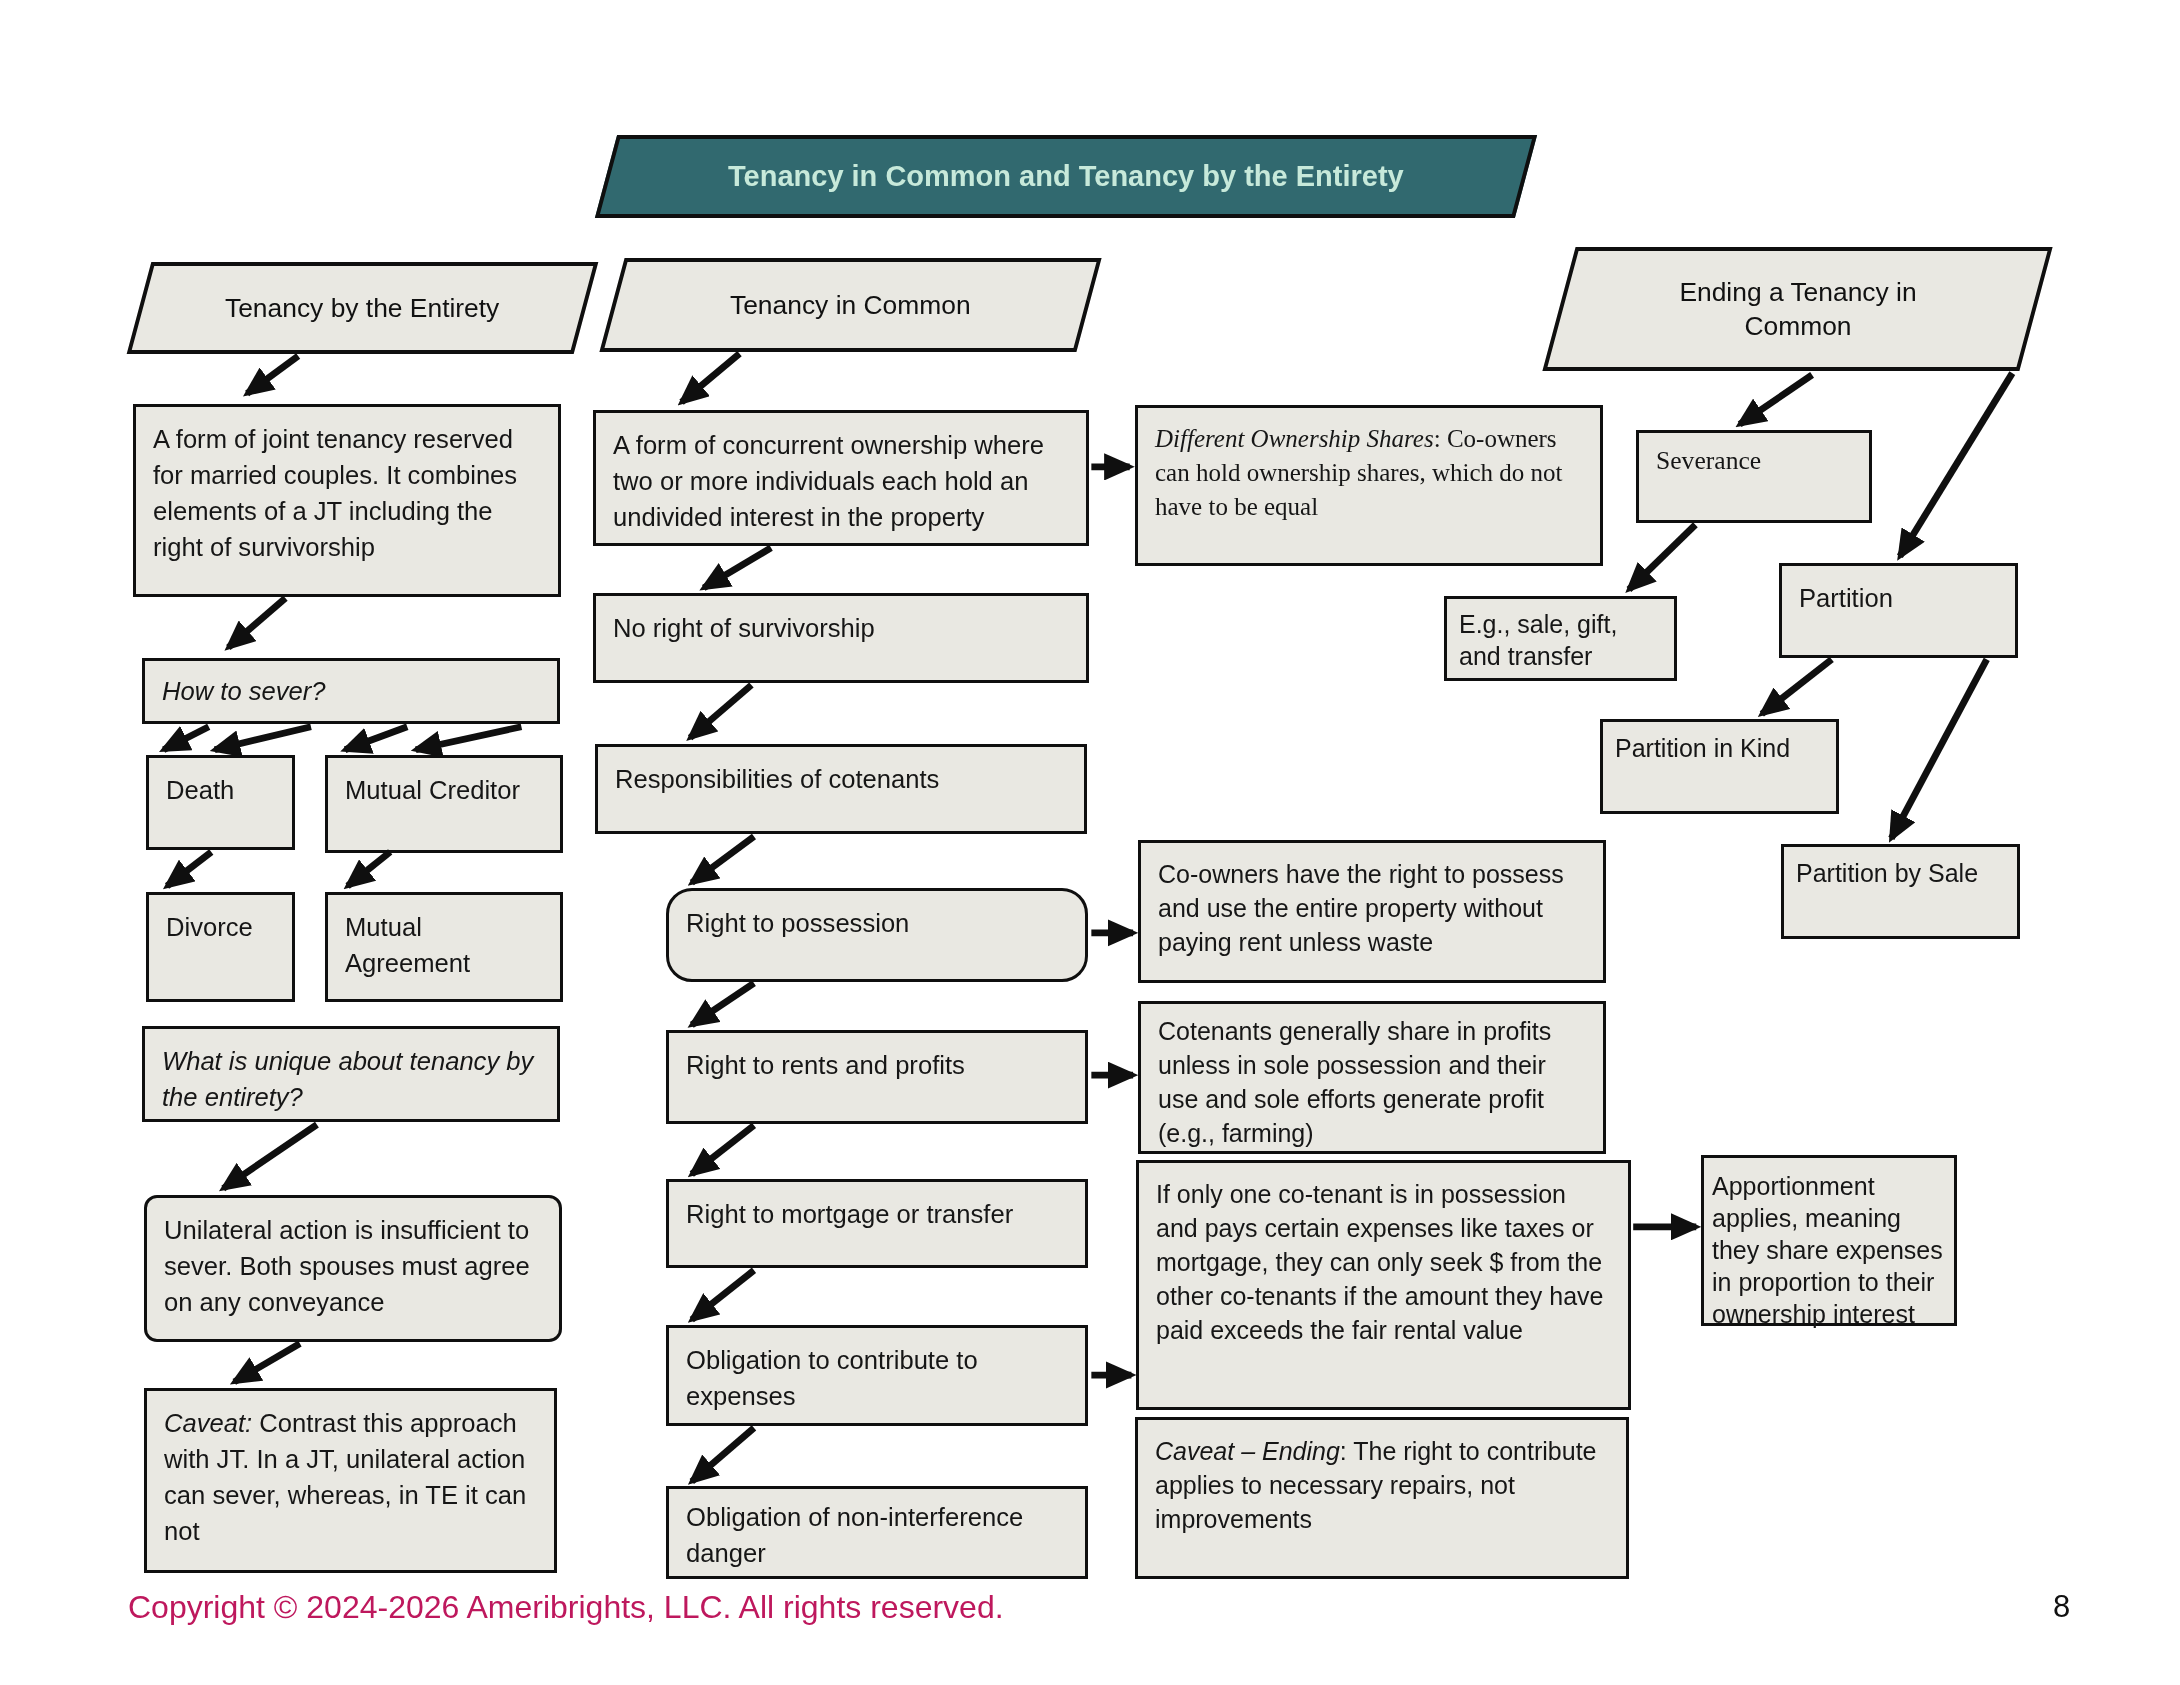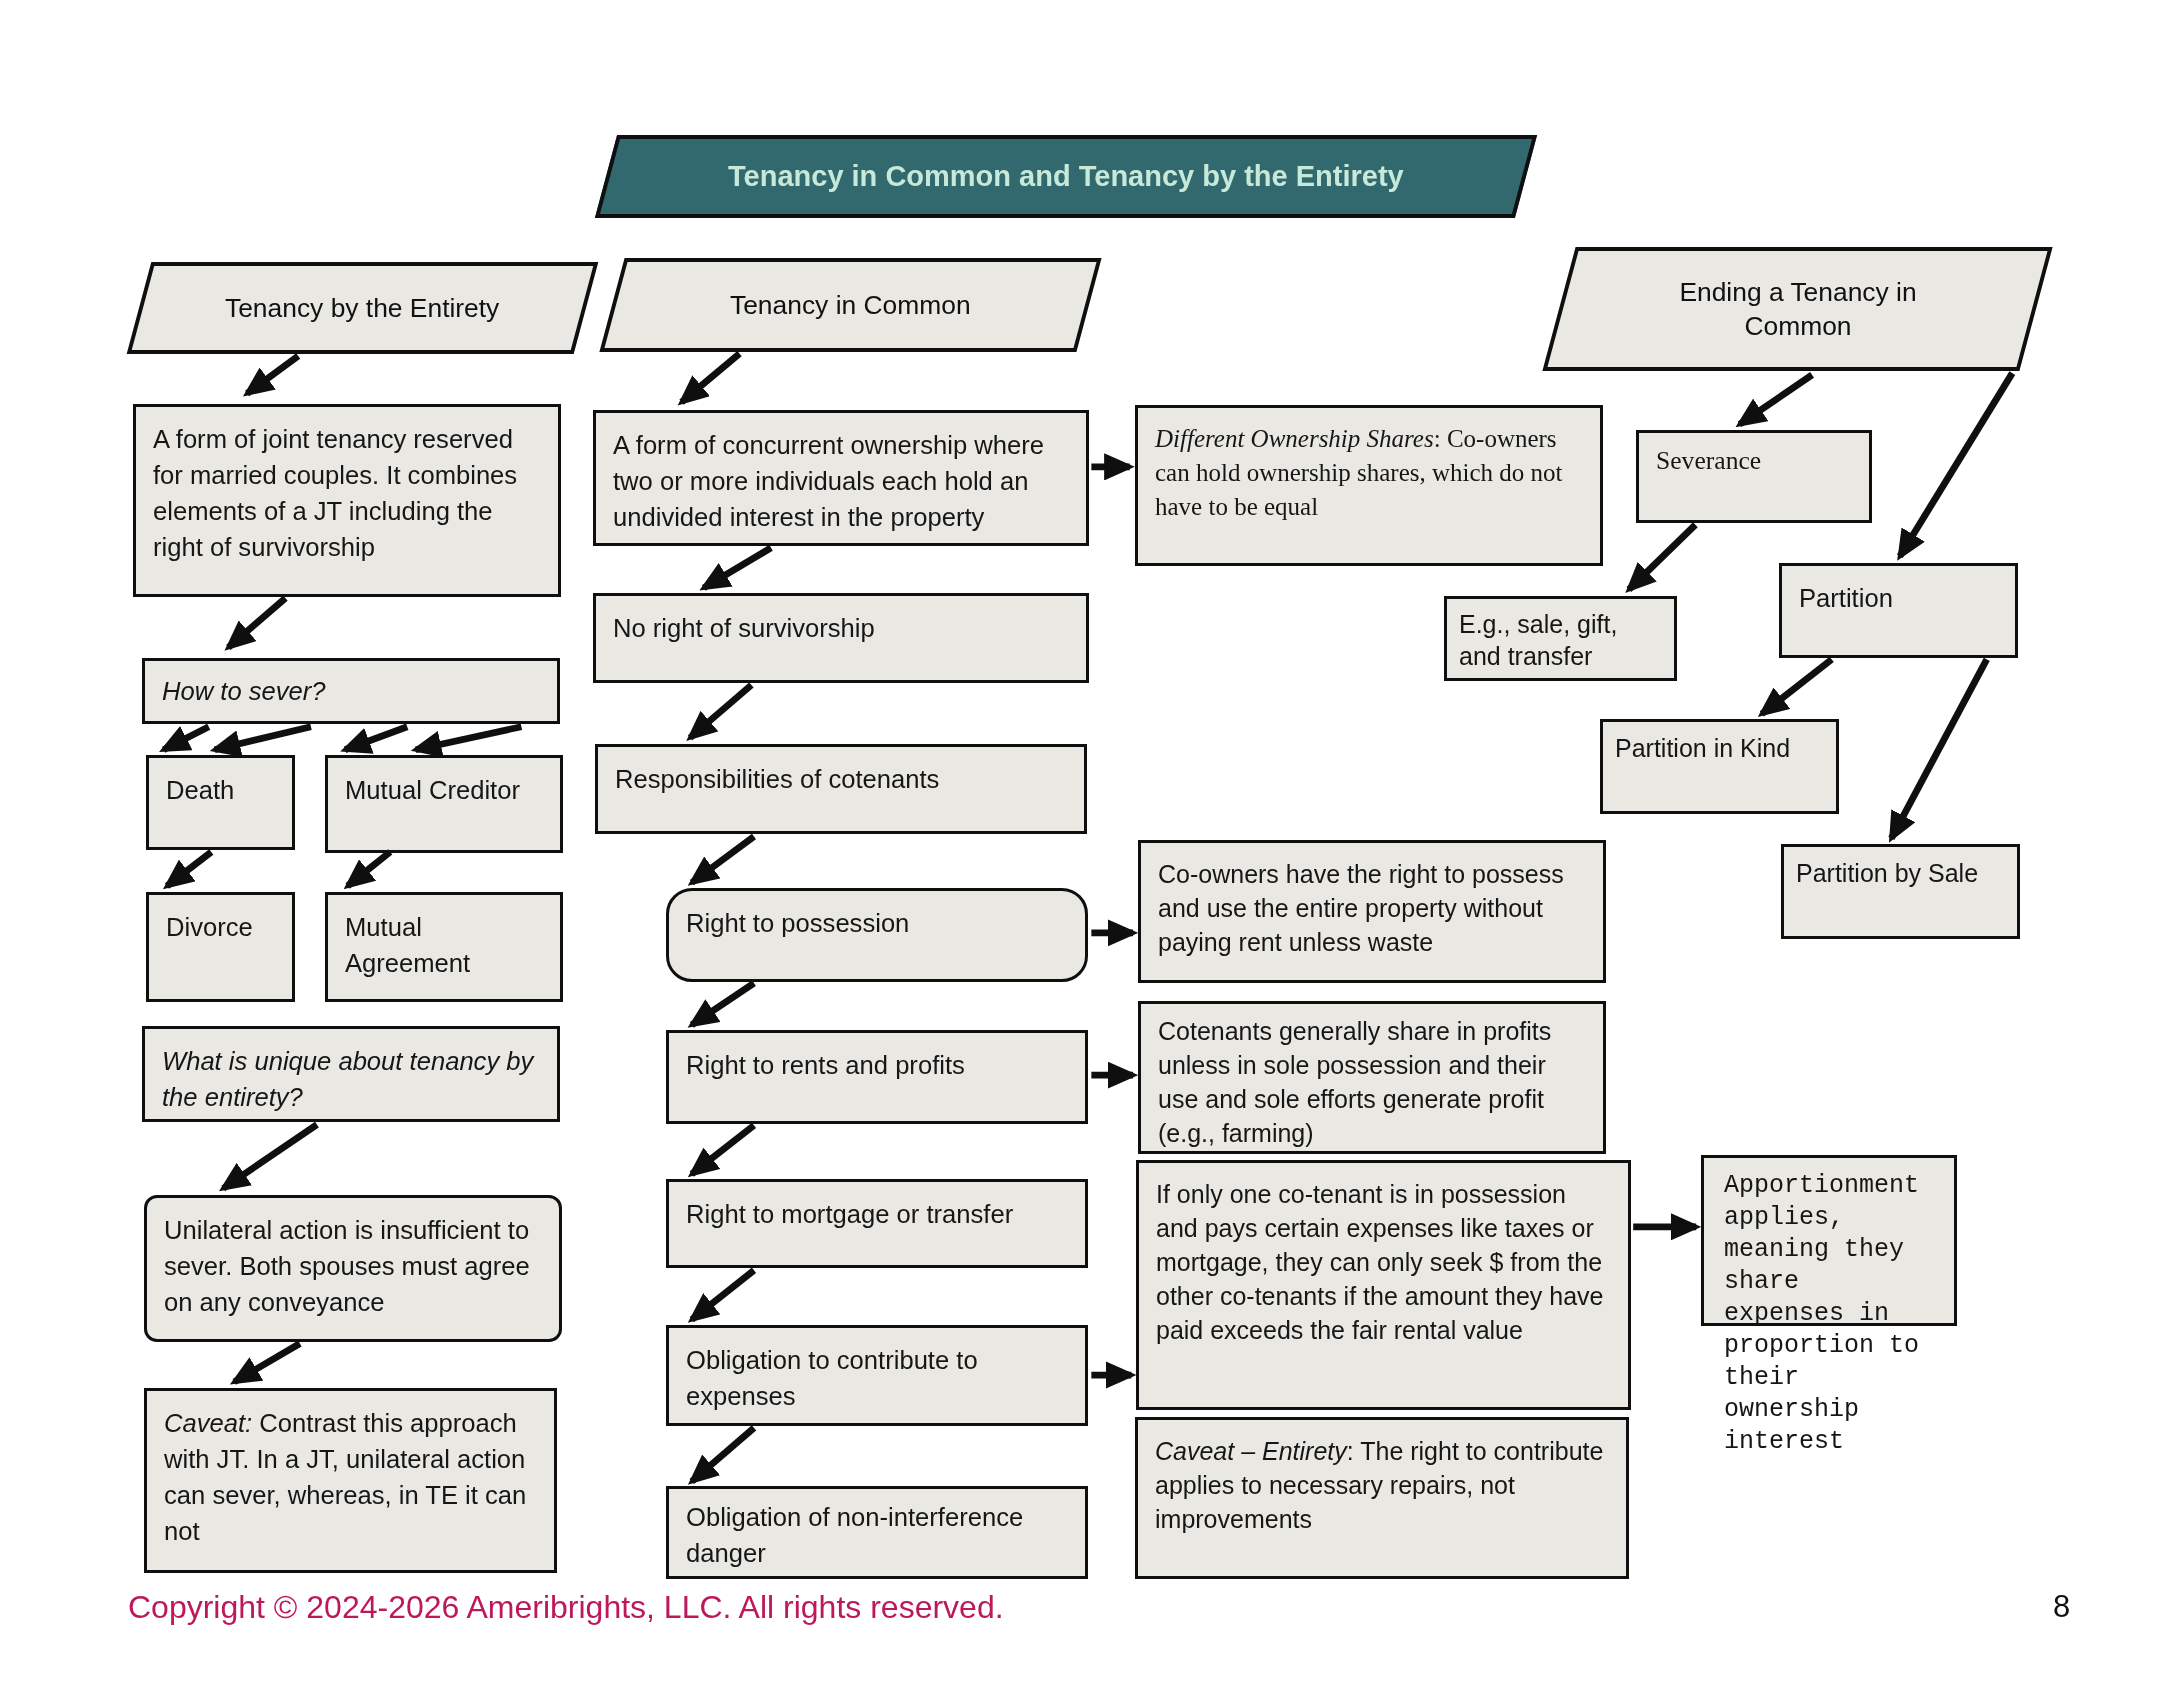--- a/index.html
+++ b/index.html
@@ -101,23 +101,23 @@
   <div class="box mid" style="left:1138px;top:840px;width:468px;height:143px;">
     <span>Co-owners have the right to possess and use the entire property without paying rent unless waste</span>
   </div>
   <div class="box mid" style="left:1138px;top:1001px;width:468px;height:153px;padding-top:10.2px;">
     <span>Cotenants generally share in profits unless in sole possession and their use and sole efforts generate profit (e.g., farming)</span>
   </div>
   <div class="box mid" style="left:1136px;top:1160px;width:495px;height:250px;">
     <span>If only one co-tenant is in possession and pays certain expenses like taxes or mortgage, they can only seek $ from the other co-tenants if the amount they have paid exceeds the fair rental value</span>
   </div>
   <div class="box mid" style="left:1135px;top:1417px;width:494px;height:162px;">
-    <span class="it">Caveat – Entirety</span><span>: The right to contribute applies to necessary repairs, not improvements</span>
+    <span class="it">Caveat – Ending</span><span>: The right to contribute applies to necessary repairs, not improvements</span>
   </div>
-  <div class="box small" style="left:1701px;top:1155px;width:256px;height:171px;padding:12px 20px;font-family:Liberation Mono, monospace;">
+  <div class="box small" style="left:1701px;top:1155px;width:256px;height:171px;padding:12px 8px;">
     <span>Apportionment applies, meaning they share expenses in proportion to their ownership interest</span>
   </div>
 
   <div class="box" style="left:1636px;top:430px;width:236px;height:93px;padding-top:10.2px;font-family:Liberation Serif, serif;">
     <span>Severance</span>
   </div>
   <div class="box small" style="left:1444px;top:596px;width:233px;height:85px;padding:8.5px 12px;">
     <span>E.g., sale, gift, and transfer</span>
   </div>
   <div class="box" style="left:1779px;top:563px;width:239px;height:95px;padding-top:14px;">

